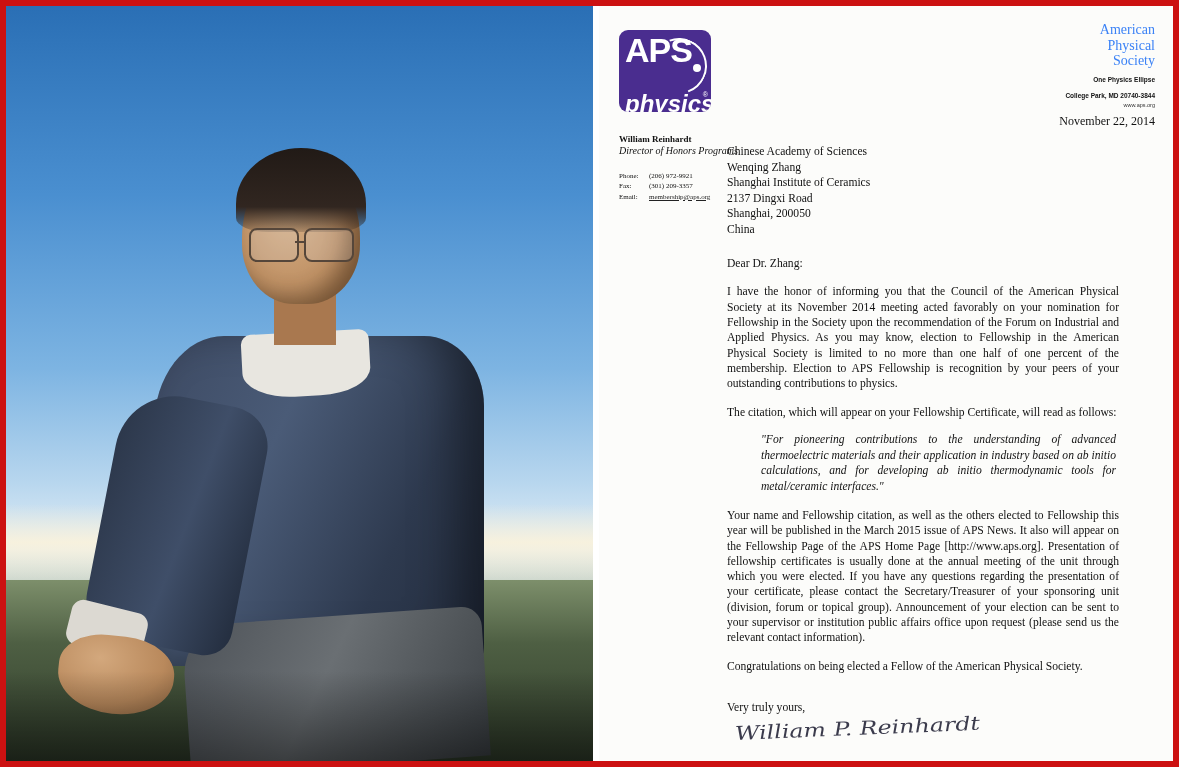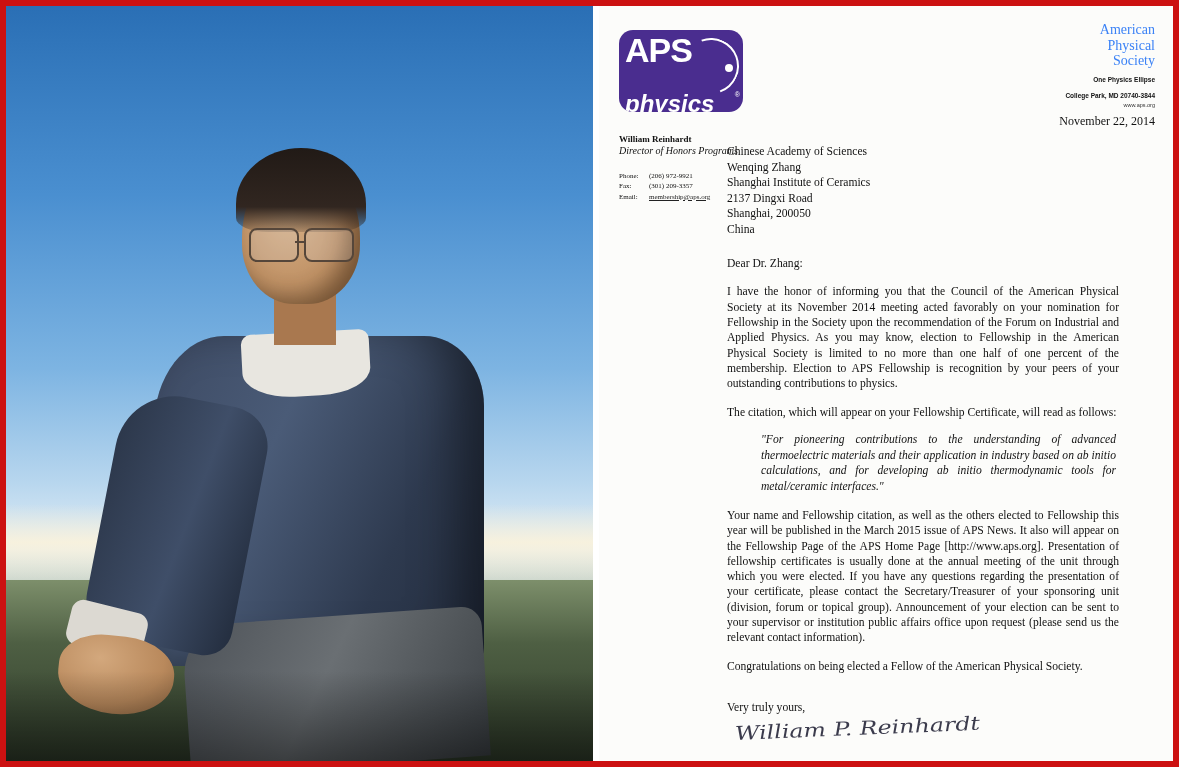--- a/index.html
+++ b/index.html
@@ -173,24 +173,24 @@
   }
   
   .letterhead {
     position: relative;
     height: 108px;
   }
   .aps-logo {
     position: absolute;
     left: 0px;
     top: 14px;
-    width: 124px;
+    width: 92px;
     height: 82px;
     background: #4a2d8f;
-    border-radius: 14px;
+    border-radius: 9px;
     overflow: hidden;
   }
   .aps-logo .aps-text {
     position: absolute;
     left: 6px; top: 2px;
     font-family: "Liberation Sans", sans-serif;
     font-weight: bold;
     font-size: 34px;
     letter-spacing: -1px;
     color: #ffffff;

